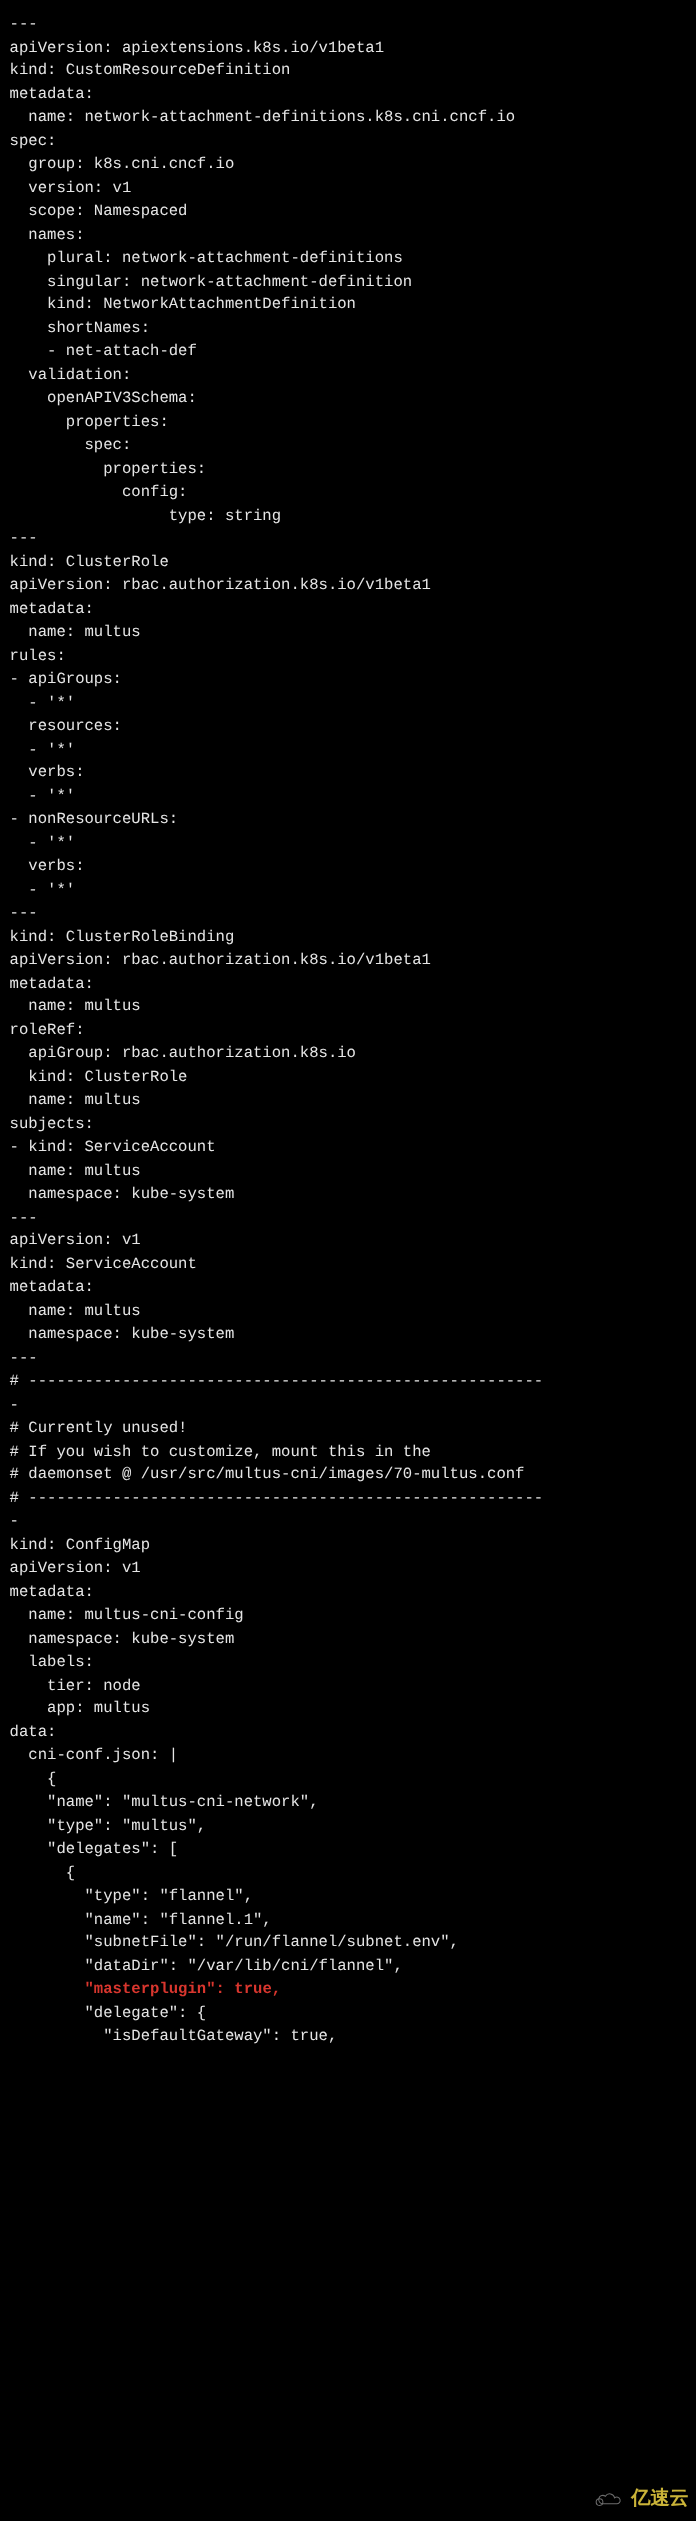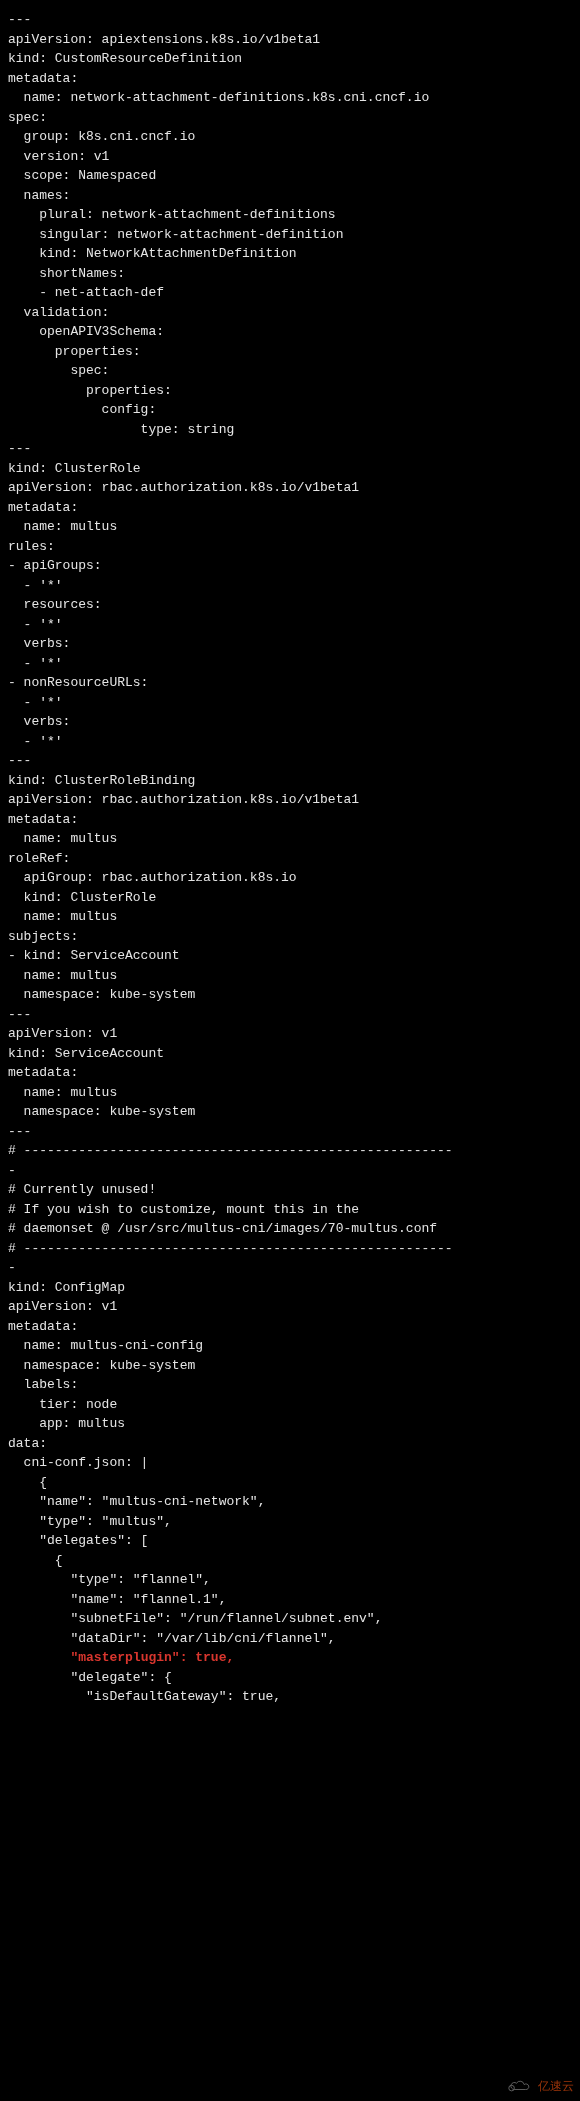--- a/index.html
+++ b/index.html
@@ -16,26 +16,27 @@
     white-space: pre;
     position: relative;
   }
   .line { display: block; }
   .red { color: #d9362e; font-weight: bold; }
   .watermark {
     position: absolute;
     right: 6px;
     bottom: 6px;
     font-family: Arial, sans-serif;
-    font-size: 12px;
-    color: #c2410c;
+    font-size: 16px;
+    color: #fde047;
     display: flex;
     align-items: center;
     gap: 4px;
     opacity: 0.8;
+    font-weight: bold;
   }
   .watermark svg { width: 28px; height: 14px; }
 </style>
 </head>
 <body>
 
 <div class="page" id="code"><span class="line">---</span><span class="line">apiVersion: apiextensions.k8s.io/v1beta1</span><span class="line">kind: CustomResourceDefinition</span><span class="line">metadata:</span><span class="line">  name: network-attachment-definitions.k8s.cni.cncf.io</span><span class="line">spec:</span><span class="line">  group: k8s.cni.cncf.io</span><span class="line">  version: v1</span><span class="line">  scope: Namespaced</span><span class="line">  names:</span><span class="line">    plural: network-attachment-definitions</span><span class="line">    singular: network-attachment-definition</span><span class="line">    kind: NetworkAttachmentDefinition</span><span class="line">    shortNames:</span><span class="line">    - net-attach-def</span><span class="line">  validation:</span><span class="line">    openAPIV3Schema:</span><span class="line">      properties:</span><span class="line">        spec:</span><span class="line">          properties:</span><span class="line">            config:</span><span class="line">                 type: string</span><span class="line">---</span><span class="line">kind: ClusterRole</span><span class="line">apiVersion: rbac.authorization.k8s.io/v1beta1</span><span class="line">metadata:</span><span class="line">  name: multus</span><span class="line">rules:</span><span class="line">- apiGroups:</span><span class="line">  - '*'</span><span class="line">  resources:</span><span class="line">  - '*'</span><span class="line">  verbs:</span><span class="line">  - '*'</span><span class="line">- nonResourceURLs:</span><span class="line">  - '*'</span><span class="line">  verbs:</span><span class="line">  - '*'</span><span class="line">---</span><span class="line">kind: ClusterRoleBinding</span><span class="line">apiVersion: rbac.authorization.k8s.io/v1beta1</span><span class="line">metadata:</span><span class="line">  name: multus</span><span class="line">roleRef:</span><span class="line">  apiGroup: rbac.authorization.k8s.io</span><span class="line">  kind: ClusterRole</span><span class="line">  name: multus</span><span class="line">subjects:</span><span class="line">- kind: ServiceAccount</span><span class="line">  name: multus</span><span class="line">  namespace: kube-system</span><span class="line">---</span><span class="line">apiVersion: v1</span><span class="line">kind: ServiceAccount</span><span class="line">metadata:</span><span class="line">  name: multus</span><span class="line">  namespace: kube-system</span><span class="line">---</span><span class="line"># -------------------------------------------------------</span><span class="line">-</span><span class="line"># Currently unused!</span><span class="line"># If you wish to customize, mount this in the</span><span class="line"># daemonset @ /usr/src/multus-cni/images/70-multus.conf</span><span class="line"># -------------------------------------------------------</span><span class="line">-</span><span class="line">kind: ConfigMap</span><span class="line">apiVersion: v1</span><span class="line">metadata:</span><span class="line">  name: multus-cni-config</span><span class="line">  namespace: kube-system</span><span class="line">  labels:</span><span class="line">    tier: node</span><span class="line">    app: multus</span><span class="line">data:</span><span class="line">  cni-conf.json: |</span><span class="line">    {</span><span class="line">    "name": "multus-cni-network",</span><span class="line">    "type": "multus",</span><span class="line">    "delegates": [</span><span class="line">      {</span><span class="line">        "type": "flannel",</span><span class="line">        "name": "flannel.1",</span><span class="line">        "subnetFile": "/run/flannel/subnet.env",</span><span class="line">        "dataDir": "/var/lib/cni/flannel",</span><span class="line">        <span class="red">"masterplugin": true,</span></span><span class="line">        "delegate": {</span><span class="line">          "isDefaultGateway": true,</span></div>
 
 <div class="watermark">
   <svg viewBox="0 0 40 20">

